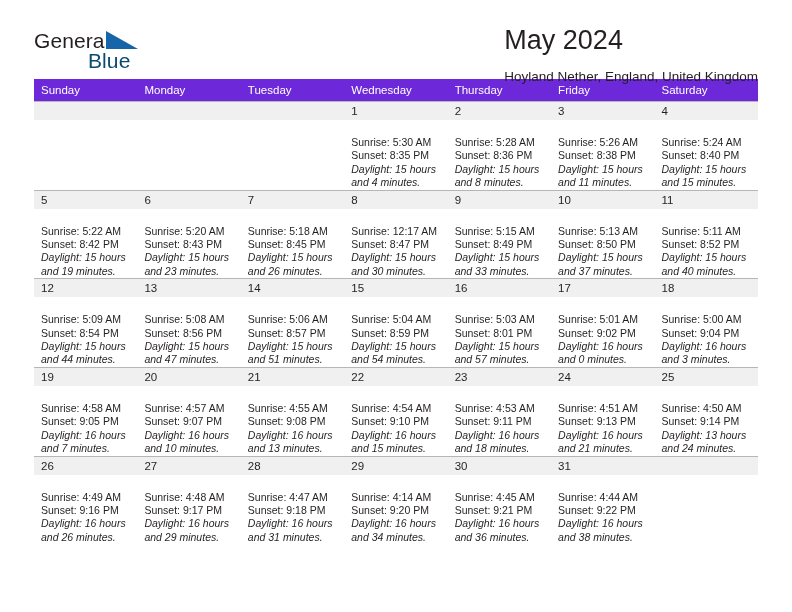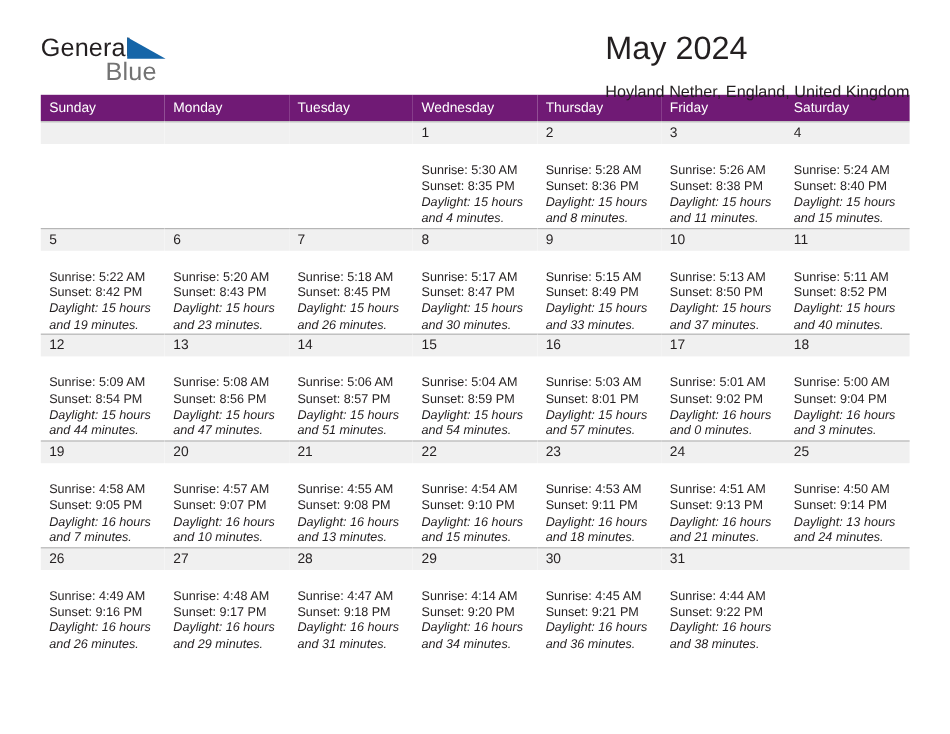--- a/index.html
+++ b/index.html
@@ -43,21 +43,21 @@
     top: 4px;
     font-size: 21px;
     color: #231f20;
     letter-spacing: .1px;
   }
   .brand-blue {
     position: absolute;
     left: 54px;
     top: 24px;
     font-size: 21px;
-    color: #737373;
+    color: #0c4a6e;
     letter-spacing: .1px;
   }
   .brand-triangle {
     position: absolute;
     left: 72px;
     top: 5px;
     width: 0;
     height: 0;
     border-left: 32px solid #1565a8;
     border-top: 18px solid transparent;
@@ -80,21 +80,21 @@
   }
 
   
   .calendar {
     margin-top: 11px;
     width: 724px;
     border-collapse: collapse;
     table-layout: fixed;
   }
   .calendar th {
-    background: #701a75;
+    background: #6d28d9;
     color: #ffffff;
     font-size: 11.5px;
     font-weight: normal;
     text-align: left;
     padding: 5px 0 5px 7px;
     height: 11px;
     border: none;
   }
   .calendar td {
     vertical-align: top;
@@ -256,21 +256,21 @@
                 <div>Sunrise: 5:18 AM</div>
                 <div>Sunset: 8:45 PM</div>
                 <div class="daylight">Daylight: 15 hours and 26 minutes.</div>
               </div>
             </div>
           </td>
           <td>
             <div class="cell-inner cell-filled">
               <div class="daynum">8</div>
               <div class="details">
-                <div>Sunrise: 5:17 AM</div>
+                <div>Sunrise: 12:17 AM</div>
                 <div>Sunset: 8:47 PM</div>
                 <div class="daylight">Daylight: 15 hours and 30 minutes.</div>
               </div>
             </div>
           </td>
           <td>
             <div class="cell-inner cell-filled">
               <div class="daynum">9</div>
               <div class="details">
                 <div>Sunrise: 5:15 AM</div>

